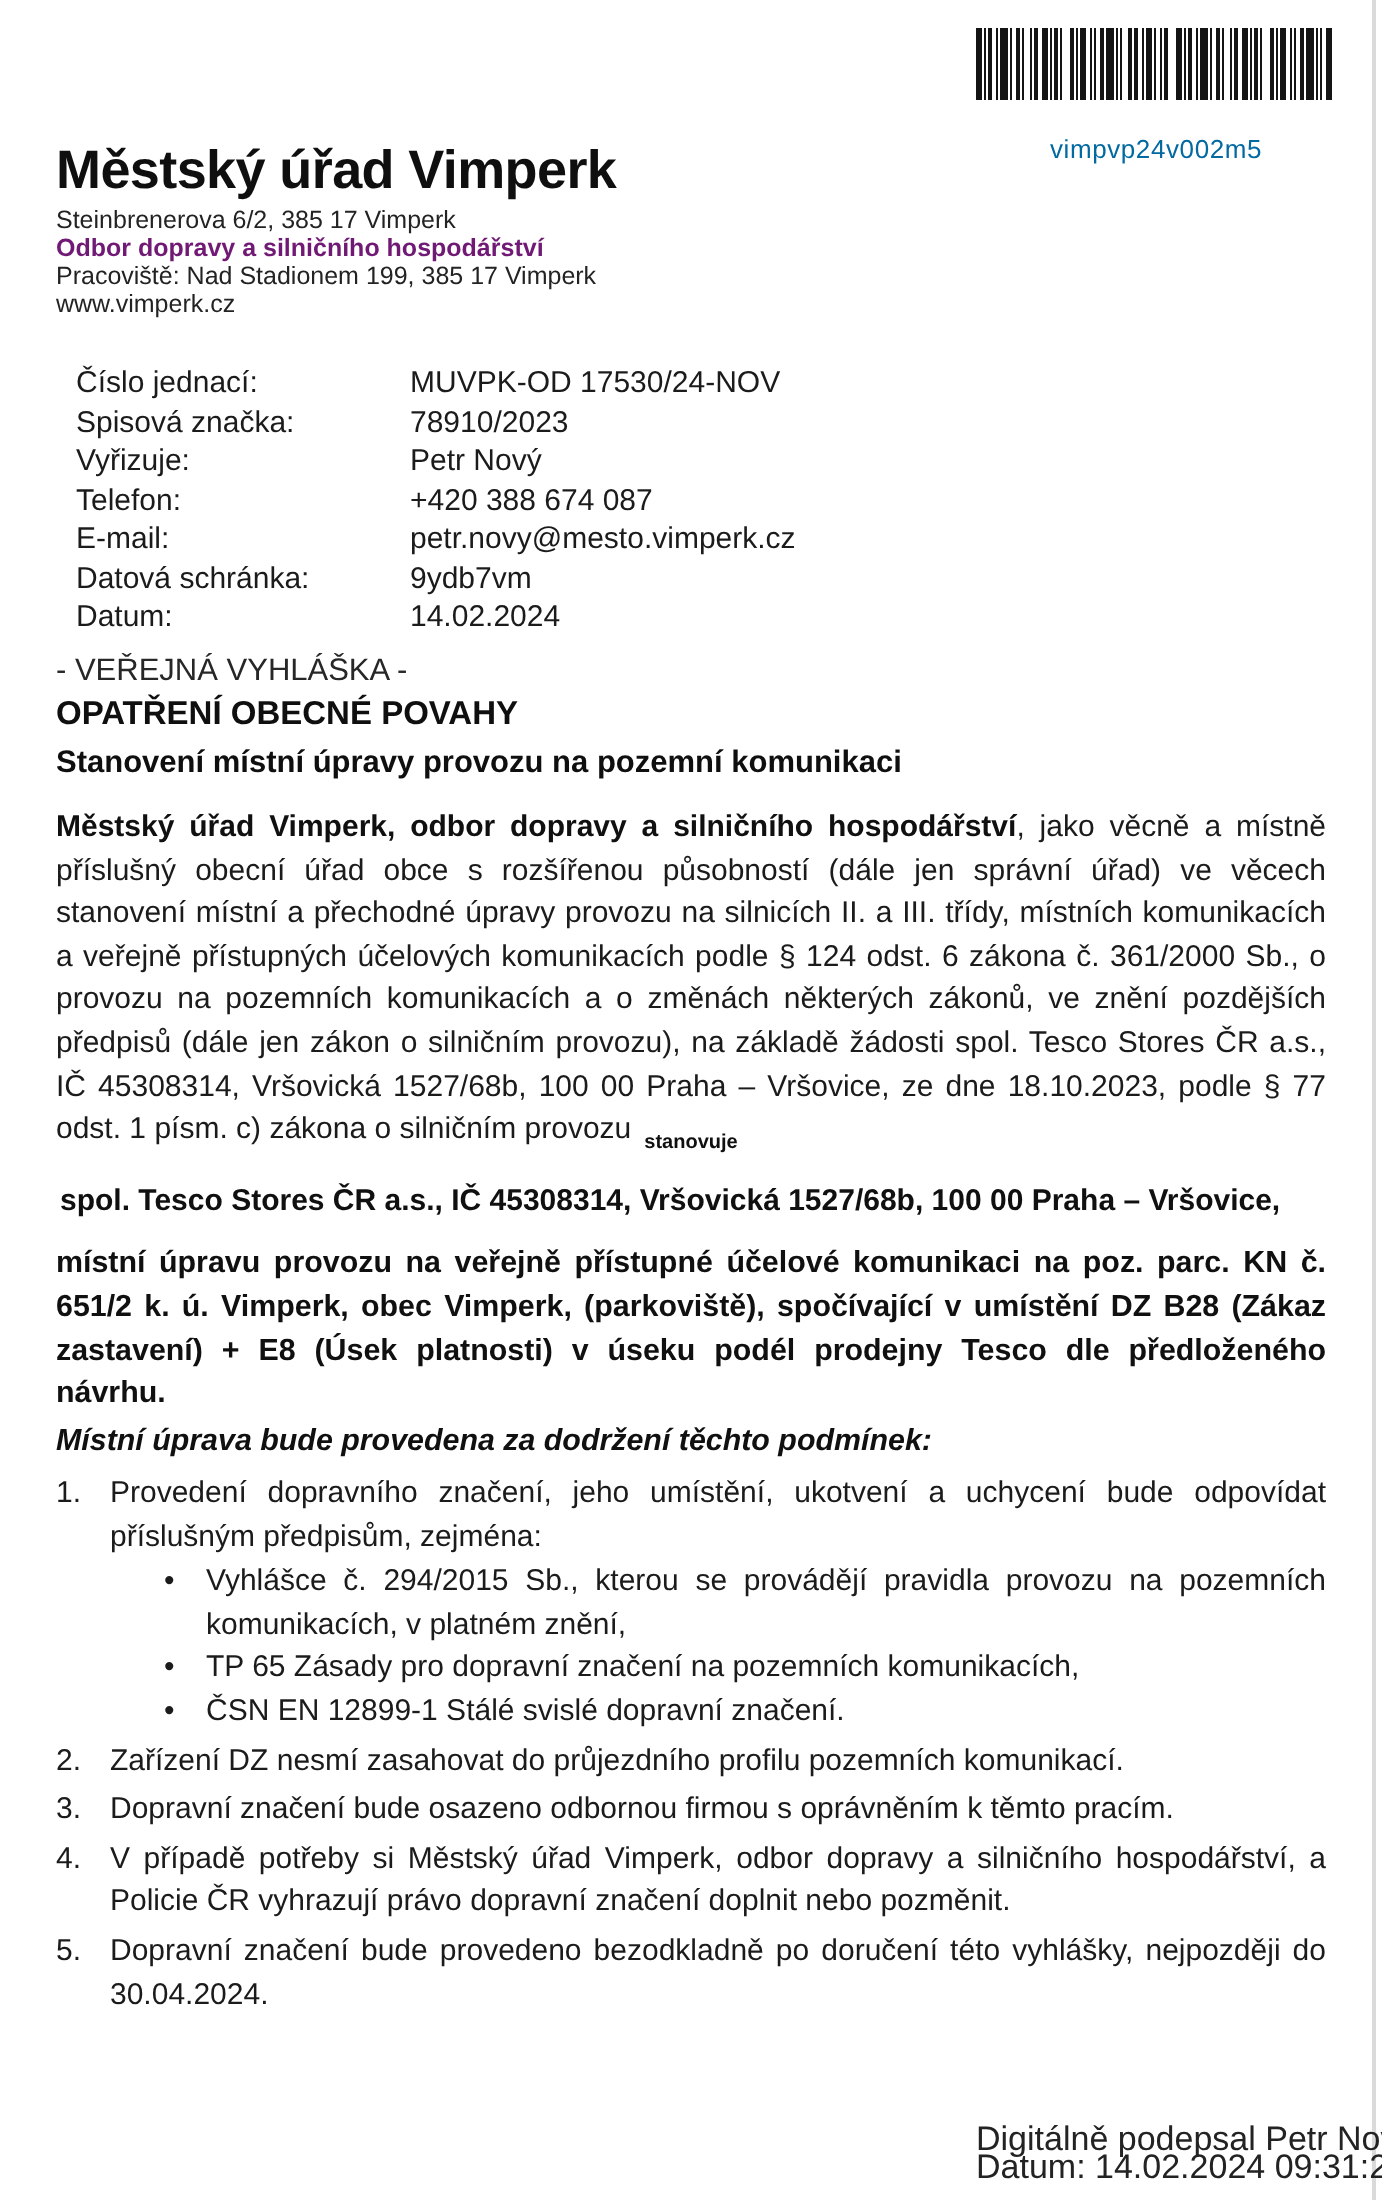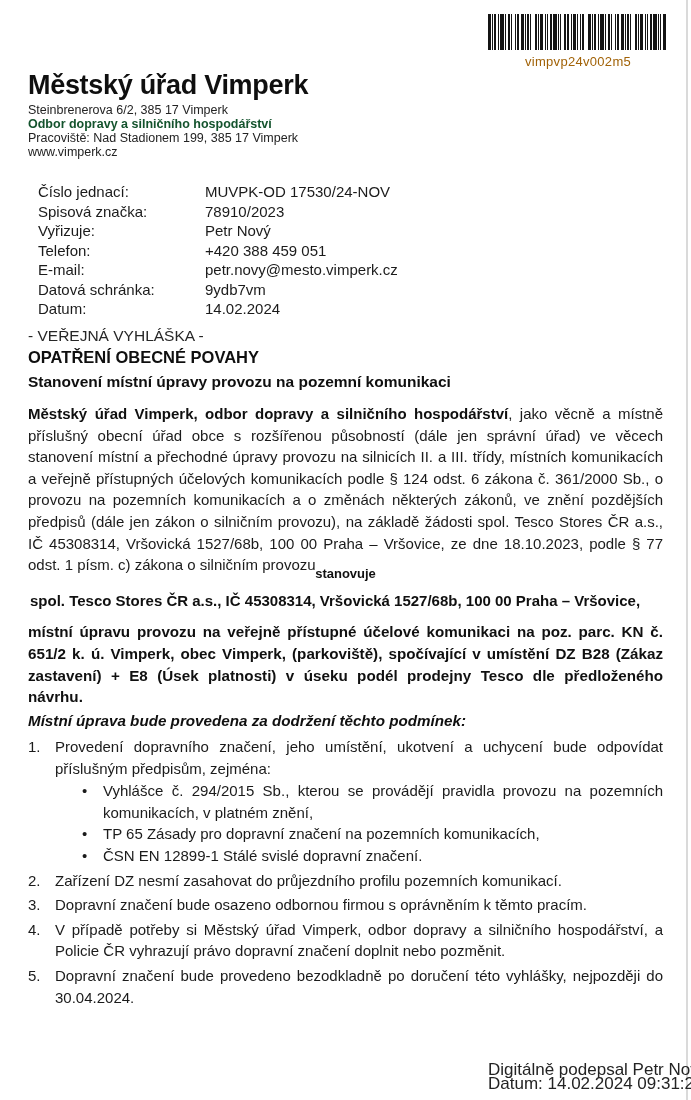--- a/index.html
+++ b/index.html
@@ -12,43 +12,43 @@
     font-family:"Liberation Sans","DejaVu Sans",sans-serif;
     color:#1b1b1b;
   }
   .abs{position:absolute;}
   
   .edge-line{left:686px;top:0;width:2px;height:1100px;background:#dadada;}
 
   
   .barcode-wrap{left:488px;top:14px;width:180px;text-align:center;}
   .barcode-wrap svg{display:block;}
-  .bc-label{margin-top:4px;font-size:13px;color:#a16207;letter-spacing:.3px;}
+  .bc-label{margin-top:17px;font-size:13px;color:#0369a1;letter-spacing:.3px;}
 
   
   .org{left:28px;top:72px;}
   .org-title{font-size:27px;font-weight:700;line-height:27px;letter-spacing:-.3px;color:#0f0f0f;margin:0 0 4px 0;}
   .org-line{font-size:12.5px;line-height:14px;color:#232323;}
-  .org-line.bold{font-weight:700;color:#14532d;}
+  .org-line.bold{font-weight:700;color:#701a75;}
 
   
   .meta{left:38px;top:182px;font-size:15px;line-height:19.5px;}
   .meta-row{display:flex;}
   .meta-label{width:167px;flex:none;}
   .meta-value{flex:1;}
 
   
   .notice{left:28px;top:327px;font-size:15.5px;color:#272727;}
   .doc-type{left:28px;top:348px;font-size:16.5px;font-weight:700;color:#0f0f0f;}
   .doc-sub{left:28px;top:373px;font-size:15.5px;font-weight:700;color:#0f0f0f;}
 
   
   .intro{left:28px;top:403px;width:635px;font-size:15px;line-height:21.6px;text-align:justify;}
   .intro b{color:#101010;margin-top:45px;}
-  .verdict{left:28px;top:566px;width:635px;text-align:center;font-weight:700;font-size:13px;color:#101010;}
+  .verdict{left:28px;top:566px;width:635px;text-align:center;font-weight:700;font-size:10px;color:#101010;}
   .addressee{left:30px;top:592px;white-space:nowrap;font-weight:700;font-size:15px;color:#101010;}
   .decision{left:28px;top:621px;width:635px;font-weight:700;font-size:15.2px;line-height:21.8px;text-align:justify;color:#101010;}
   .cond-heading{left:28px;top:712px;font-weight:700;font-size:15.2px;color:#101010;font-style:italic;}
 
   
   .conds{left:28px;top:736px;width:635px;font-size:15px;line-height:21.6px;}
   .cond{display:flex;margin-bottom:3px;}
   .cond-num{width:27px;flex:none;}
   .cond-body{flex:1;}
   .cond-text{text-align:justify;}
@@ -143,21 +143,21 @@
     <div class="meta-row">
       <div class="meta-label">Spisová značka:</div>
       <div class="meta-value">78910/2023</div>
     </div>
     <div class="meta-row">
       <div class="meta-label">Vyřizuje:</div>
       <div class="meta-value">Petr Nový</div>
     </div>
     <div class="meta-row">
       <div class="meta-label">Telefon:</div>
-      <div class="meta-value">+420 388 459 051</div>
+      <div class="meta-value">+420 388 674 087</div>
     </div>
     <div class="meta-row">
       <div class="meta-label">E-mail:</div>
       <div class="meta-value">petr.novy@mesto.vimperk.cz</div>
     </div>
     <div class="meta-row">
       <div class="meta-label">Datová schránka:</div>
       <div class="meta-value">9ydb7vm</div>
     </div>
     <div class="meta-row">

